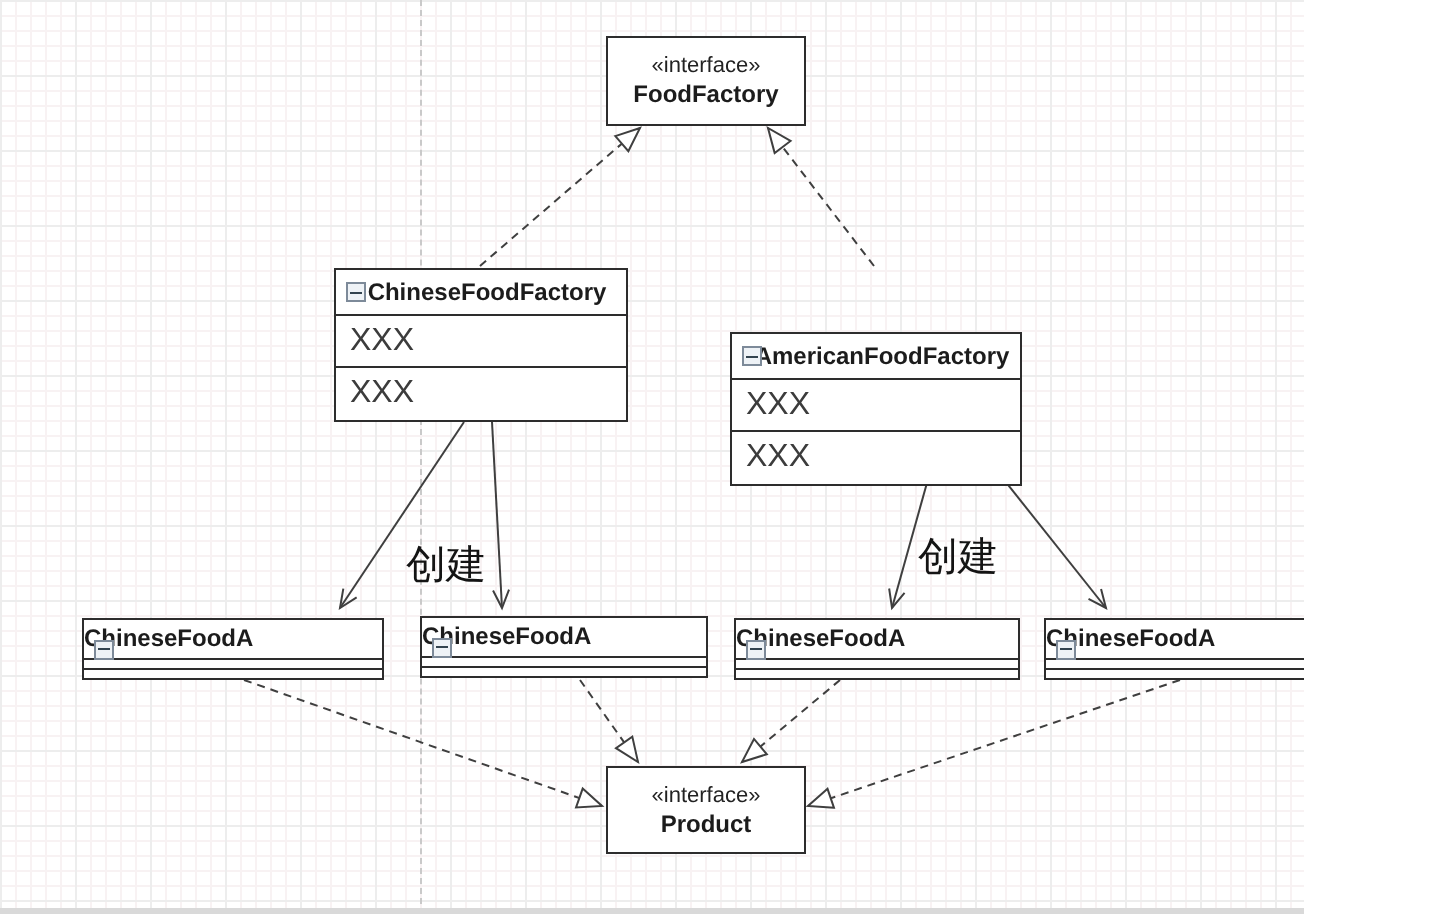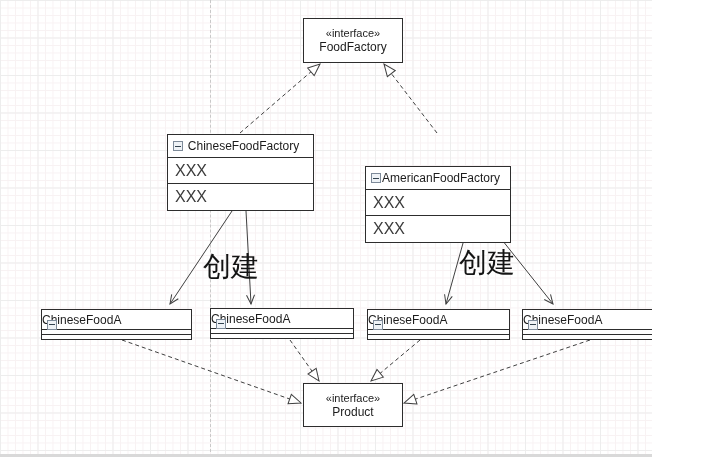--- a/index.html
+++ b/index.html
@@ -14,39 +14,39 @@
       linear-gradient(to bottom,#f8f2f3 1px,transparent 1px);
     background-size:37.5px 37.5px,37.5px 37.5px,7.5px 7.5px,7.5px 7.5px;
   }
   .page-guide{position:absolute;left:210px;top:0;height:100%;width:0;border-left:1px dashed #c9c9c9;}
   .bottom-strip{position:absolute;left:0;bottom:0;width:100%;height:3px;background:#d9d9d9;}
   svg.edges{position:absolute;left:0;top:0;pointer-events:none;}
 
   .box{position:absolute;background:#ffffff;border:1px solid #2d2d2d;box-sizing:border-box;color:#1c1c1c;}
   .iface{display:flex;flex-direction:column;align-items:center;justify-content:center;text-align:center;}
   .stereo{font-size:11px;color:#222;line-height:14px;}
-  .cname{font-size:12px;font-weight:normal;line-height:15px;white-space:nowrap;}
+  .cname{font-size:12px;font-weight:bold;line-height:15px;white-space:nowrap;}
 
   .uml .hdr{position:relative;height:22px;display:flex;align-items:center;justify-content:center;border-bottom:1px solid #2d2d2d;}
   .uml .hdr .cname{margin-left:6px;}
   .collapse{position:absolute;left:5px;top:50%;margin-top:-5px;width:10px;height:10px;
     border:1px solid #7d8a99;background:#eef2f6;box-sizing:border-box;
     display:flex;align-items:center;justify-content:center;}
   .collapse i{display:block;width:6px;height:1px;background:#33434f;}
   .row{height:26px;display:flex;align-items:center;padding-left:7px;font-size:16px;color:#3c3c3c;border-bottom:1px solid #2d2d2d;box-sizing:border-box;}
   .row:last-child{border-bottom:none;flex:1;}
   .uml{display:flex;flex-direction:column;text-align:right;}
 
   .small{display:flex;flex-direction:column;}
   .small .hdr{height:19px;border-bottom:1px solid #2d2d2d;}
   .small .strip{height:4px;border-bottom:1px solid #2d2d2d;}
   .small .strip:last-child{border-bottom:none;flex:1;}
   .small .collapse{margin-top:-5px;}
 
-  .edge-label{position:absolute;font-size:28px;color:#141414;line-height:30px;white-space:nowrap;}
+  .edge-label{position:absolute;font-size:20px;color:#141414;line-height:30px;white-space:nowrap;margin-top:16px;}
 </style>
 </head>
 <body>
 
 <div class="canvas">
 
   <div class="page-guide"></div>
 
   <svg class="edges" width="720" height="457">
     <defs>

